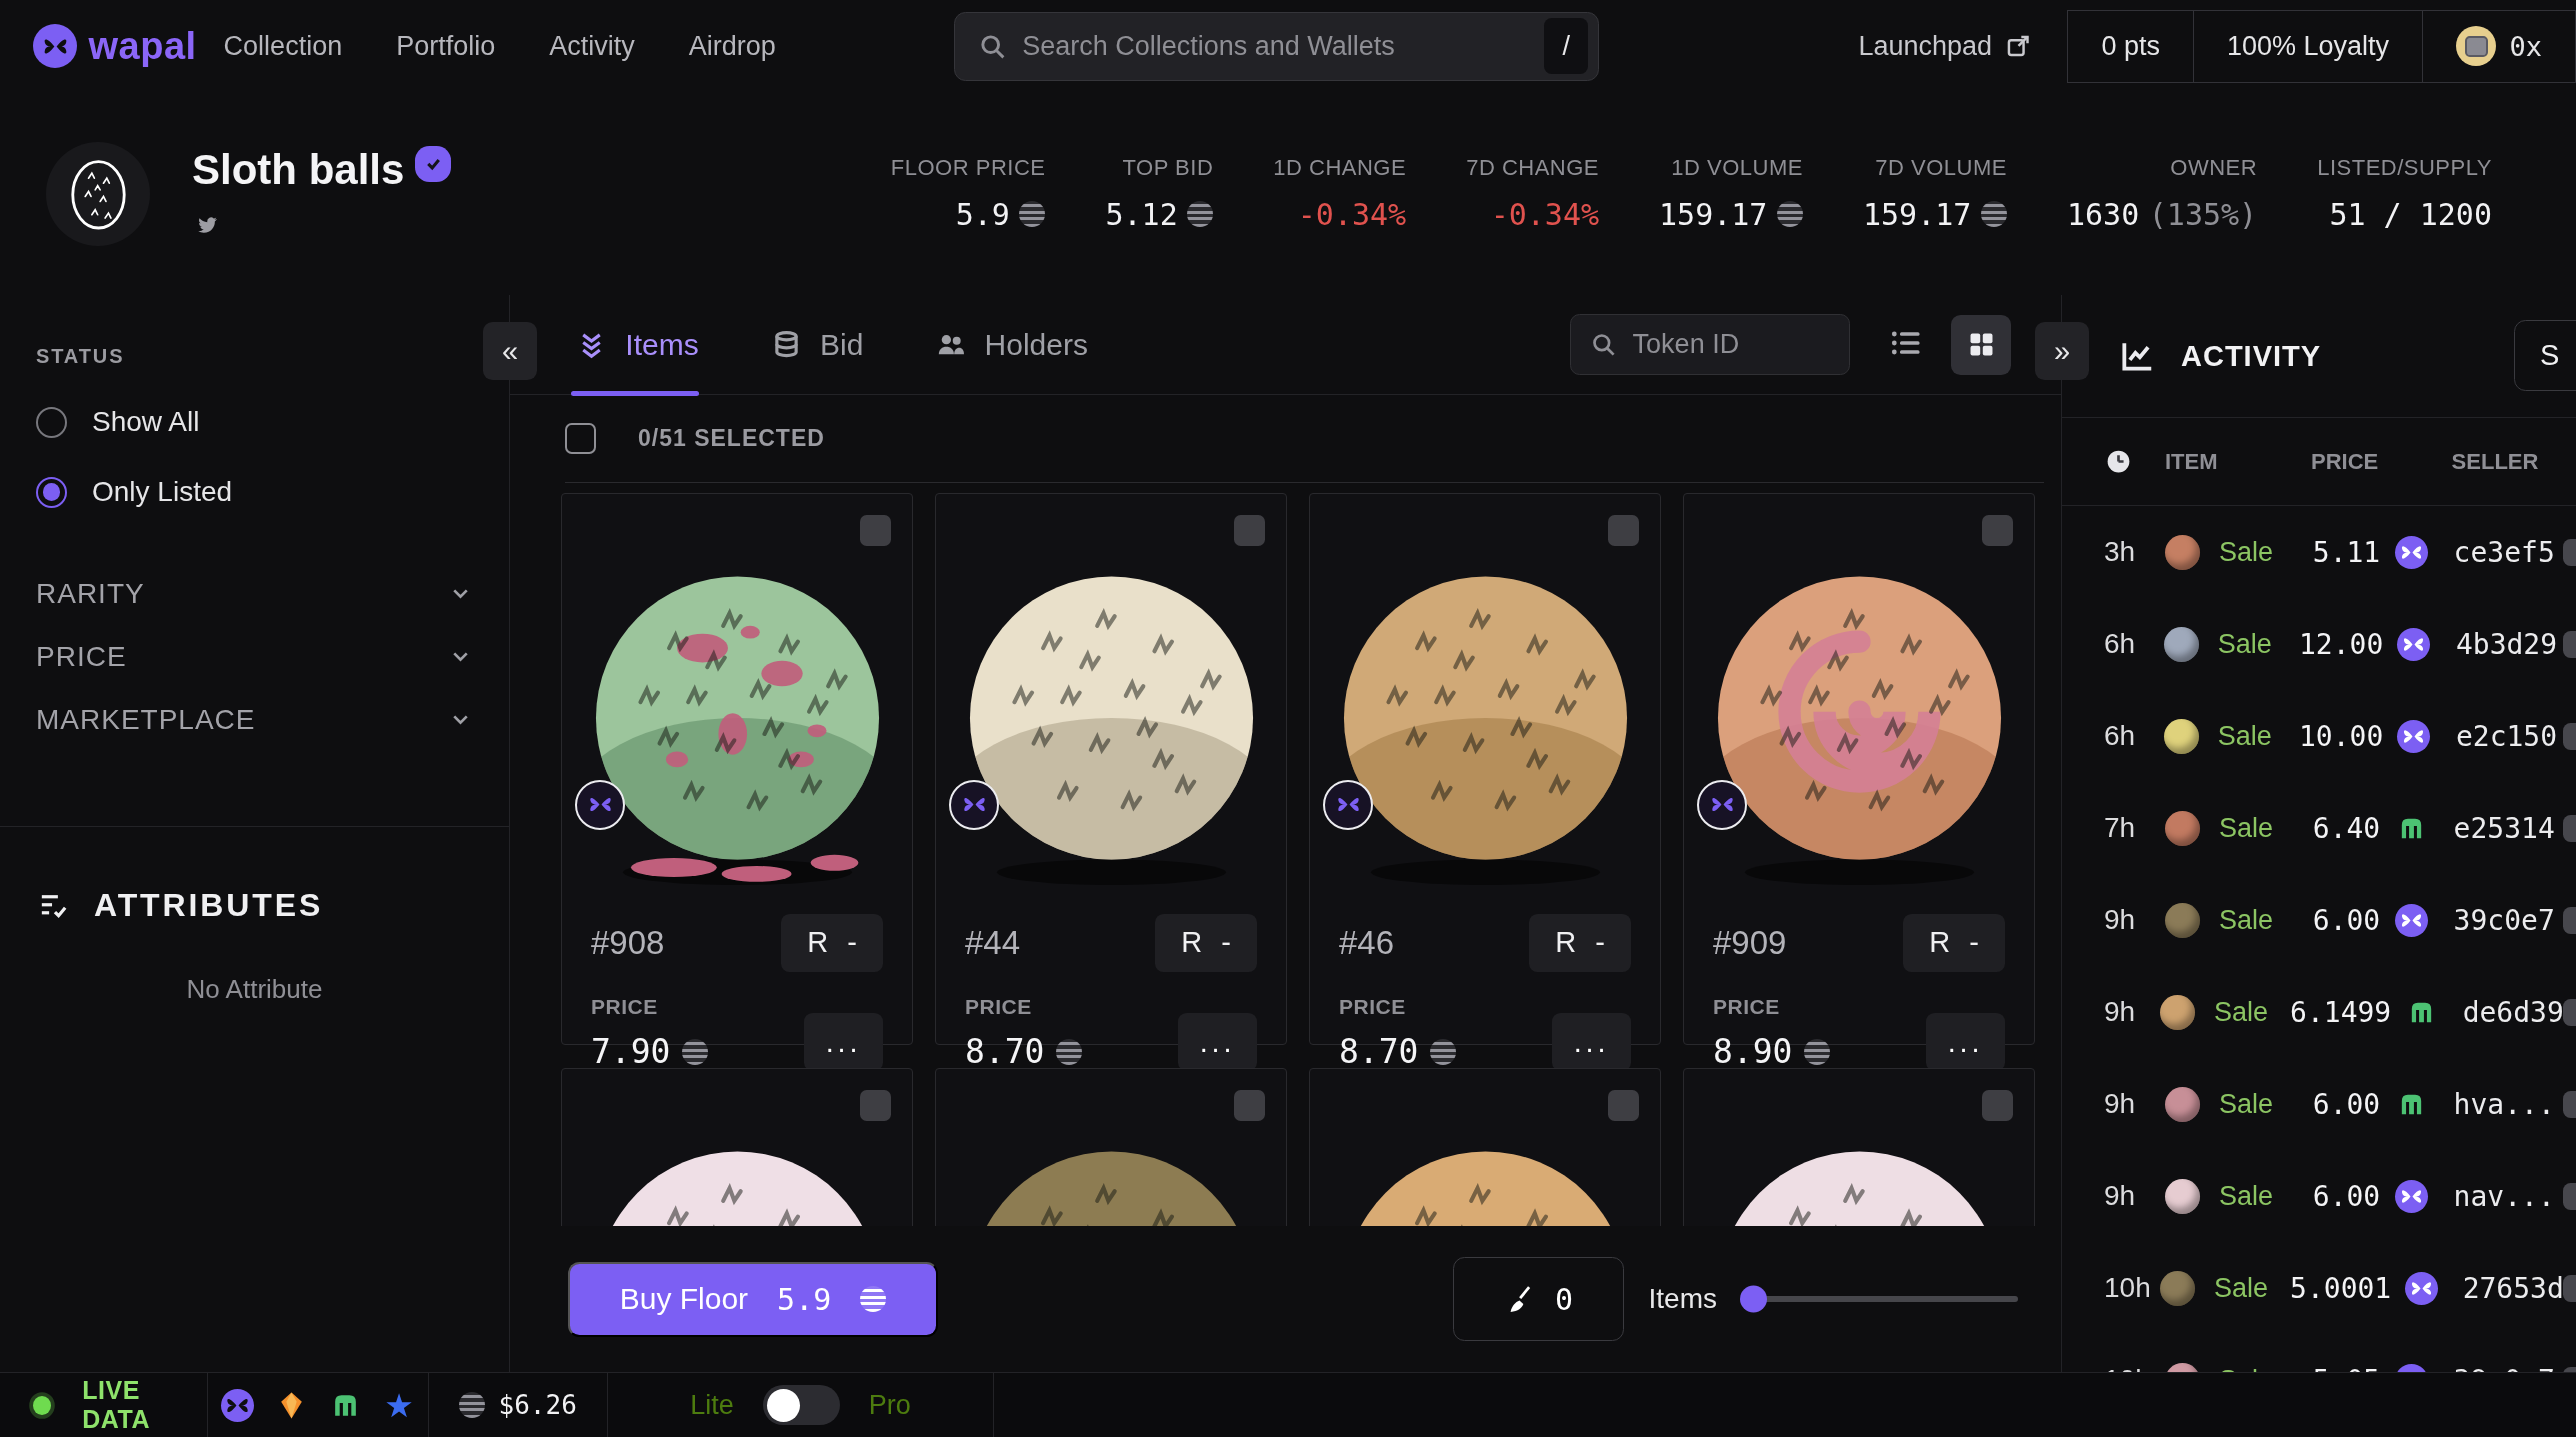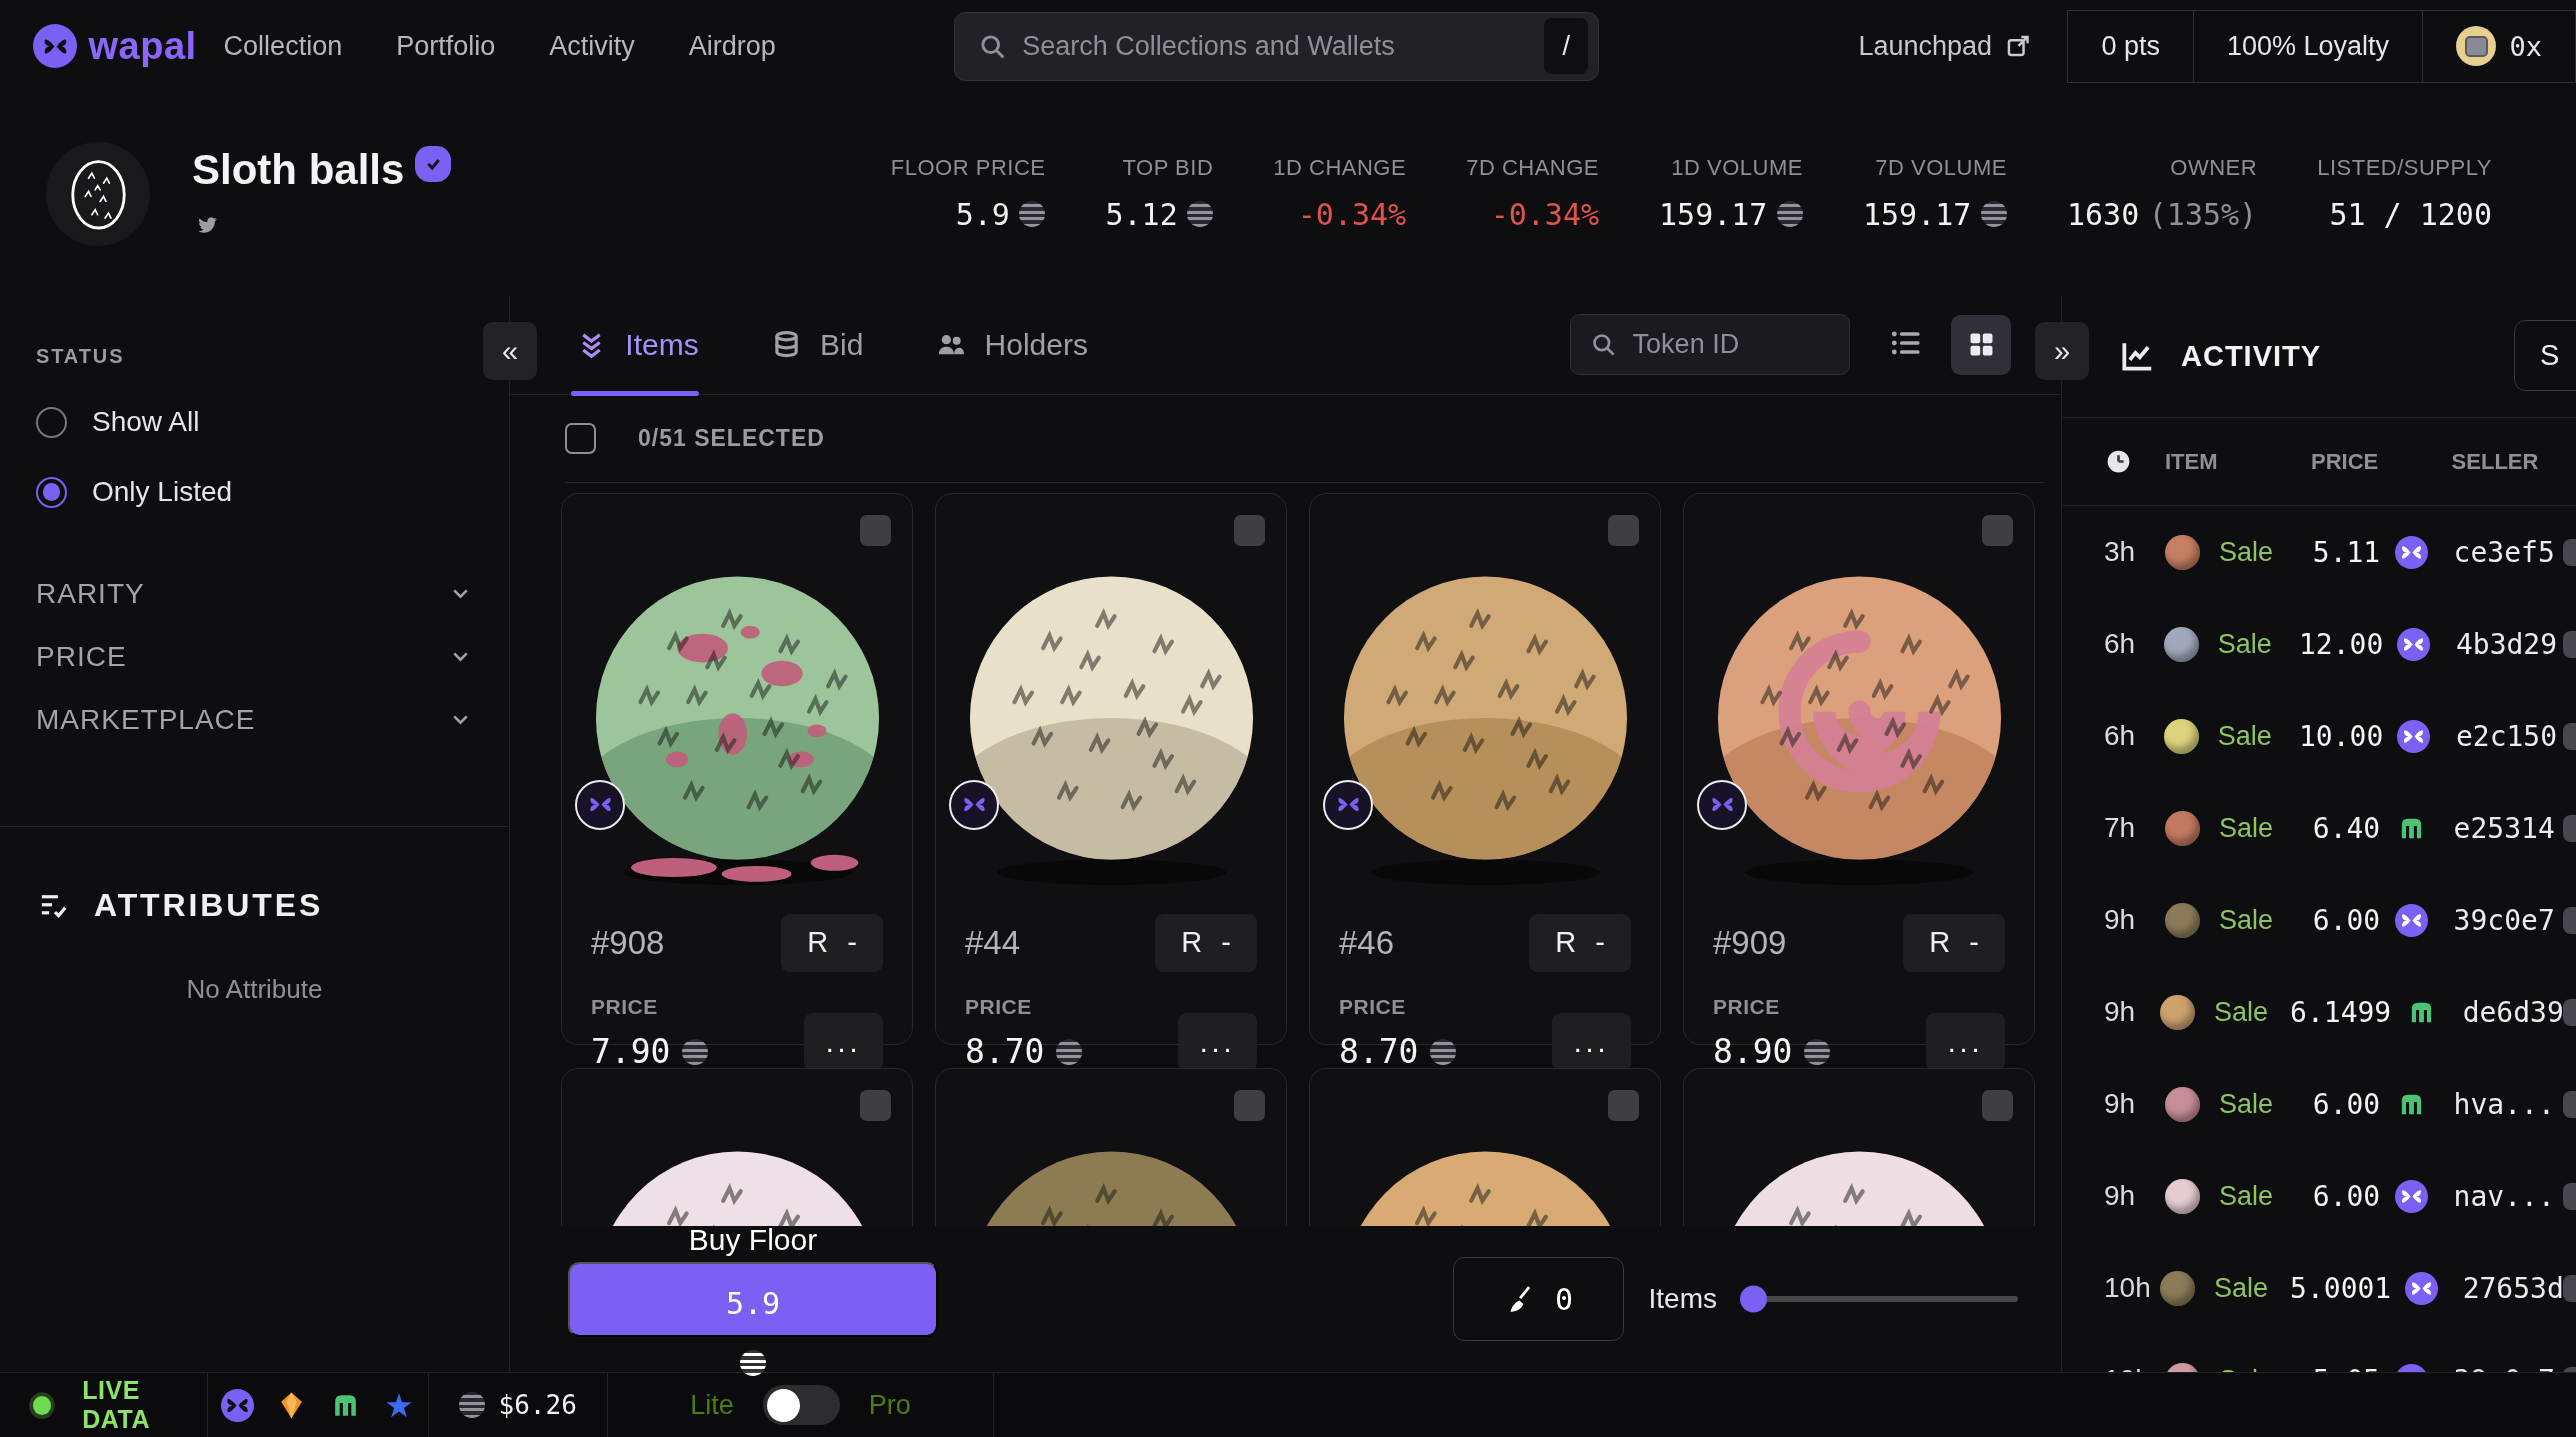--- a/index.html
+++ b/index.html
@@ -117,21 +117,21 @@
   .icon-grid-box svg { width:31px; height:31px; fill:#ececf0; }
 
   .selectbar { height:88px; margin:0 17.3px 0 55px; display:flex; align-items:center; gap:42px;
     border-bottom:1.9px solid #2a2a2e; }
   .sel-cb { width:31px; height:31px; border:2.9px solid #8f8f95; border-radius:6.7px; cursor:pointer; }
   .sel-text { font-size:23px; font-weight:bold; color:#9b9ba1; letter-spacing:1px; }
 
   .cards-wrap { flex:1; overflow:hidden; padding:9.6px 0 0 51px; }
   .cards-grid { display:flex; flex-wrap:wrap; gap:23px 22px; width:1483px; }
   .card { width:352px; height:552px; background:#101013; border:1.9px solid #29292d;
-    border-radius:17px; position:relative; flex-shrink:0; cursor:pointer; }
+    border-radius:4px; position:relative; flex-shrink:0; cursor:pointer; }
   .card-img { height:403px; position:relative; display:flex; align-items:flex-end; justify-content:center; }
   .card-img svg.ball { width:319px; height:334px; display:block; margin-bottom:3.8px; }
   .card-cb { position:absolute; top:21px; right:21px; width:31px; height:31px;
     background:#46464c; border-radius:6.7px; opacity:.85; cursor:pointer; z-index:3; }
   .card-badge { position:absolute; left:13.4px; top:286px; width:50px; height:50px;
     border:2.9px solid #ececf0; border-radius:50%; background:#171225;
     display:flex; align-items:center; justify-content:center; z-index:3; }
   .card-badge svg { width:31px; height:31px; fill:#7c5ff3; }
   .card-info { padding:0 29px; }
   .row-id { display:flex; justify-content:space-between; align-items:center; margin-top:17.3px; }
@@ -142,21 +142,21 @@
   .price-label { font-size:21px; font-weight:bold; color:#8f8f95; letter-spacing:0.5px; }
   .price-val { font-family:"DejaVu Sans Mono", monospace; font-size:33px; color:#f4f4f6;
     display:flex; align-items:center; gap:11.5px; margin-top:13.4px; }
   .menu-chip { width:79px; height:58px; background:#1f1f23; border-radius:8.6px;
     display:flex; align-items:center; justify-content:center; font-size:29px;
     letter-spacing:3.8px; color:#fff; cursor:pointer; }
 
   .floorbar { height:146px; display:flex; align-items:center; padding:0 43px 0 58px; background:#0e0e10; }
   .buy-btn { width:370px; height:75px; background:#7c5ff3; border-radius:11.5px;
     display:flex; align-items:center; justify-content:center; gap:29px;
-    font-size:30px; color:#fff; cursor:pointer;flex-direction:column; }
+    font-size:30px; color:#fff; cursor:pointer; }
   .buy-btn .mono { font-size:30px; }
   .sweep-box { margin-left:auto; width:171px; height:84px; border:1.9px solid #3a3a3f;
     border-radius:11.5px; display:flex; align-items:center; justify-content:center;
     gap:19px; font-size:30px; color:#fff; cursor:pointer; }
   .sweep-box svg { width:33px; height:33px; stroke:#fff; fill:#fff; stroke-width:2; }
   .items-label { margin-left:25px; font-size:28px; color:#e8e8ea; }
   .slider { margin-left:25px; width:276px; height:5.8px; background:#46464b; border-radius:2.9px;
     position:relative; cursor:pointer; }
   .slider-knob { position:absolute; left:-1.9px; top:50%; transform:translateY(-50%);
     width:27px; height:27px; border-radius:50%; background:#7c5ff3; }

